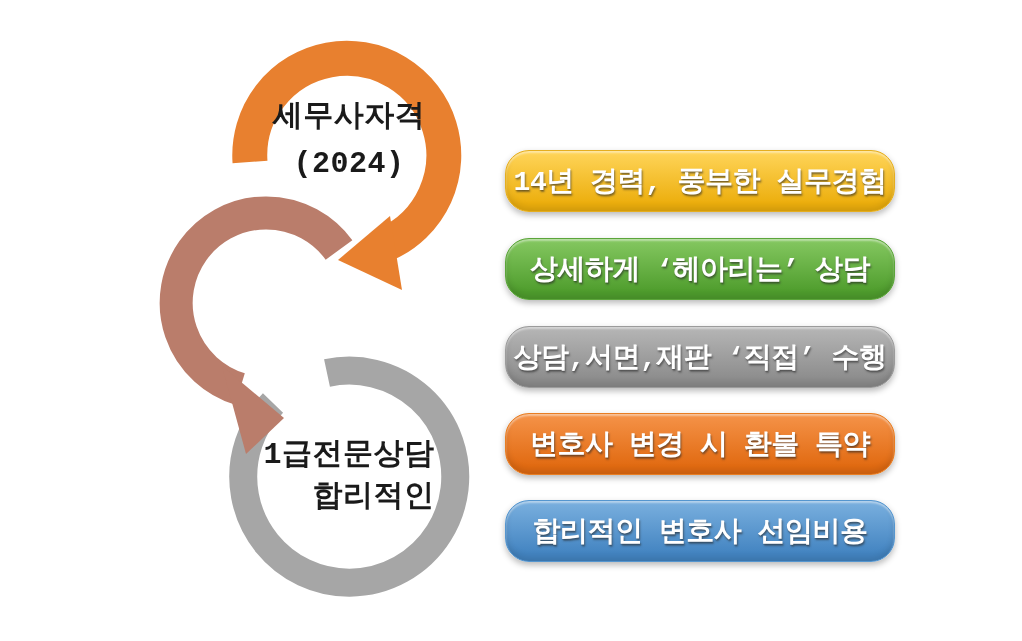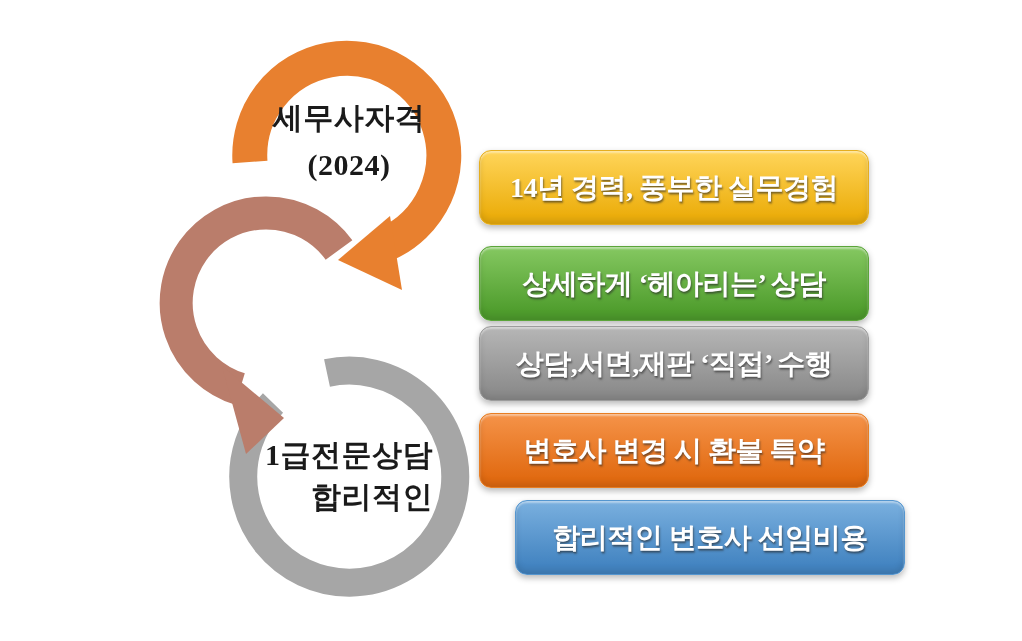--- a/index.html
+++ b/index.html
@@ -1,29 +1,29 @@
 <!DOCTYPE html>
 <html><head>
 <meta charset="utf-8">
 <style>
   html,body{margin:0;padding:0;background:#ffffff;}
   .stage{
     position:relative;width:1022px;height:641px;background:#ffffff;
-    overflow:hidden;font-family:Liberation Serif, serif;
+    overflow:hidden;font-family:Liberation Mono, monospace;
   }
   .arrows-svg{position:absolute;left:0;top:0;}
   .cycle-label{
     position:absolute;transform:translate(-50%,-50%);
     text-align:center;font-weight:bold;font-size:30px;color:#1a1a1a;
     line-height:47px;white-space:nowrap;letter-spacing:0.5px;
   }
   .cycle-label.tight{line-height:42px;}
   .banner{
-    position:absolute;left:479px;width:390px;height:75px;
-    border-radius:12px;
+    position:absolute;left:505px;width:390px;height:62px;
+    border-radius:24px;
     background:linear-gradient(180deg,var(--c1) 0%,var(--c2) 88%);
     border:1px solid var(--c3);
     box-shadow:0 3px 6px rgba(0,0,0,0.28),
                inset 0 2px 2px rgba(255,255,255,0.45),
                inset 0 -4px 6px rgba(0,0,0,0.12);
     display:flex;align-items:center;justify-content:center;
     box-sizing:border-box;
   }
   .banner .banner-text{
     color:#ffffff;font-weight:bold;font-size:28px;letter-spacing:-0.5px;
@@ -55,29 +55,29 @@
 
   <div class="cycle-label tight" style="left:349px;top:476px;text-align:right;">
     <div>1급전문상담</div>
     <div>합리적인</div>
   </div>
 
   <div class="banner" style="top: 150px; --c1: #FFD55A; --c2: #ECAE0D; --c3: #E5AE1F;">
     <span class="banner-text">14년 경력, 풍부한 실무경험</span>
   </div>
 
-  <div class="banner" style="top: 238px; margin-top: 8px; --c1: #85C861; --c2: #4F9D2D; --c3: #5BA53A;">
+  <div class="banner" style="top: 238px; --c1: #85C861; --c2: #4F9D2D; --c3: #5BA53A;">
     <span class="banner-text">상세하게 ‘헤아리는’ 상담</span>
   </div>
 
   <div class="banner" style="top: 413px; --c1: #F59349; --c2: #E16A11; --c3: #E87E23;">
     <span class="banner-text">변호사 변경 시 환불 특약</span>
   </div>
 
   <div class="banner" style="top: 326px; --c1: #B6B6B6; --c2: #8C8C8C; --c3: #9C9C9C;">
     <span class="banner-text">상담,서면,재판 ‘직접’ 수행</span>
   </div>
 
-  <div class="banner" style="top: 500px; margin-left: 36px; --c1: #7AB0DF; --c2: #4384C1; --c3: #5596CF;">
+  <div class="banner" style="top: 500px; --c1: #7AB0DF; --c2: #4384C1; --c3: #5596CF;">
     <span class="banner-text">합리적인 변호사 선임비용</span>
   </div>
 
 </div>
 
 </body></html>

